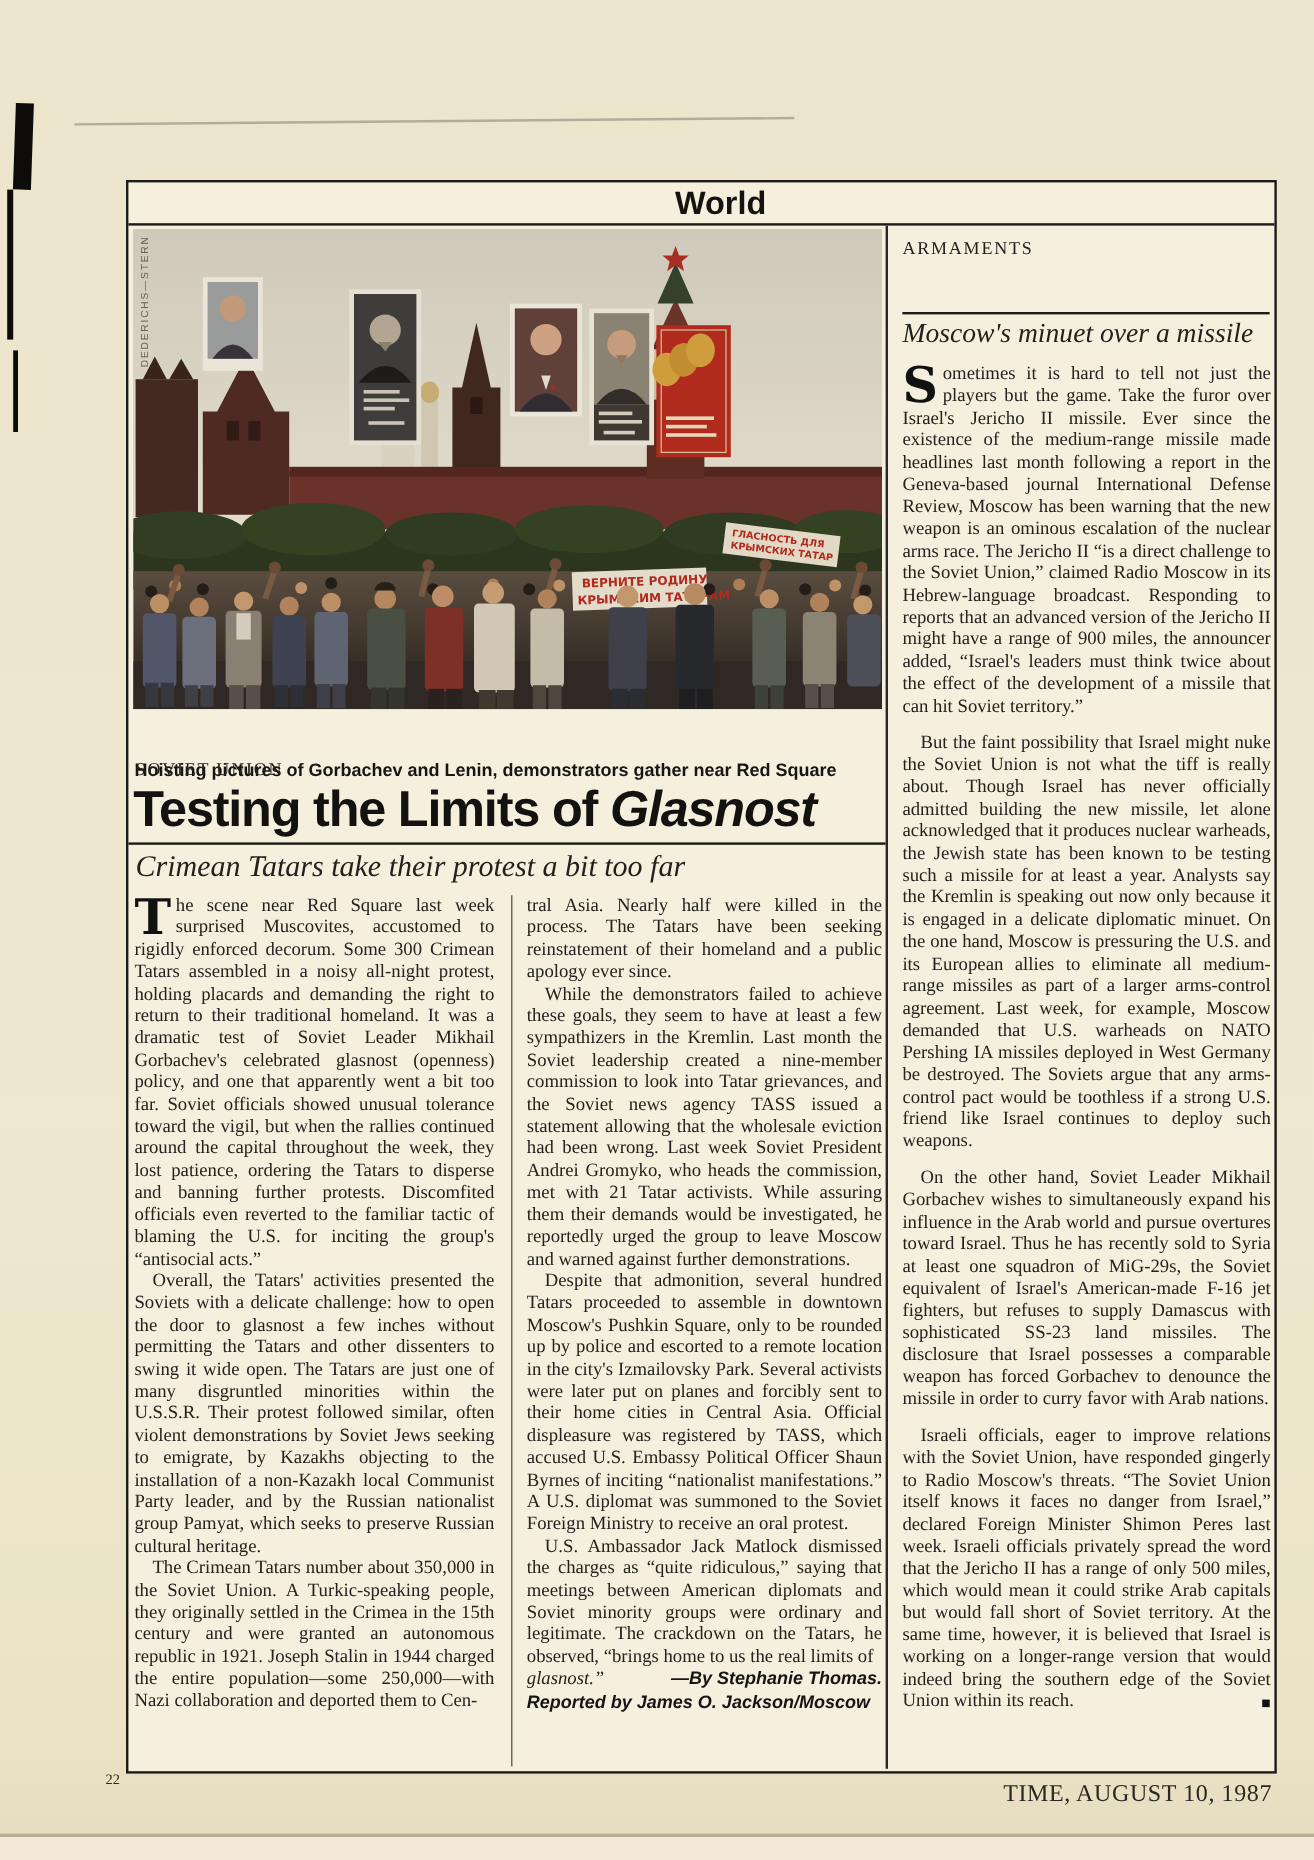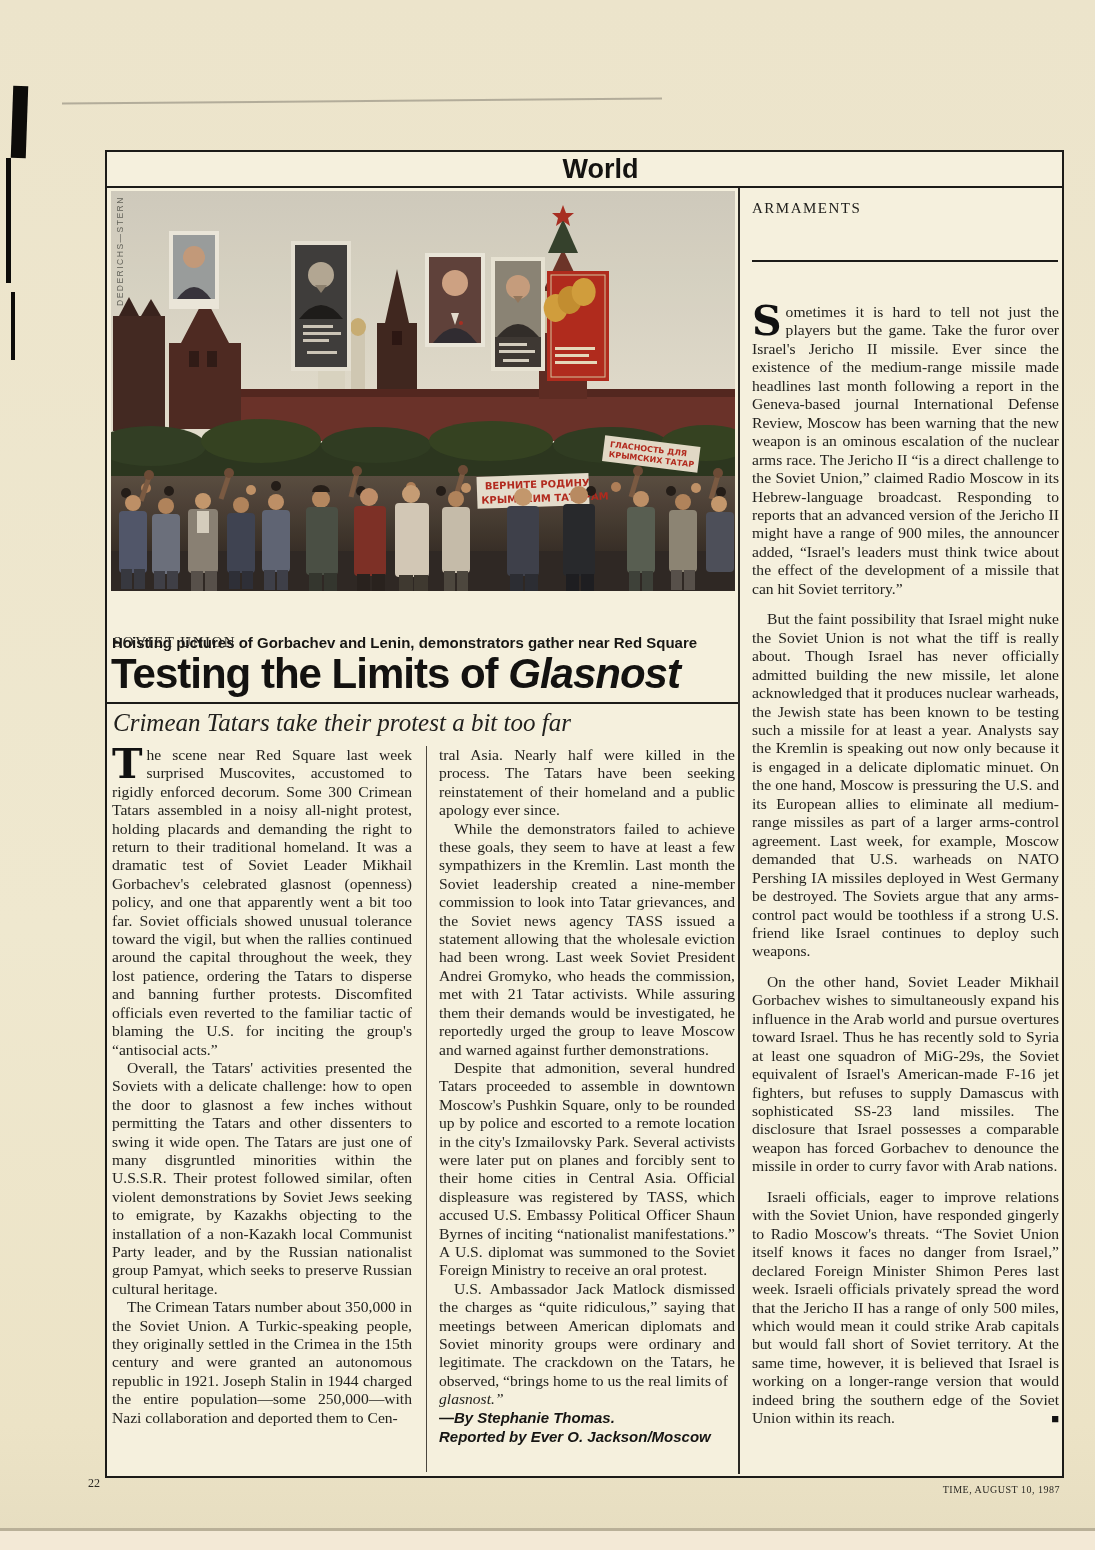--- a/index.html
+++ b/index.html
@@ -33,38 +33,38 @@
   .subtitle-left{position:absolute;left:6px;top:557px;width:620px;font-style:italic;font-size:25px;color:#22211e;}
   
   .bodycol{position:absolute;top:594px;height:727px;overflow:hidden;font-size:15.6px;line-height:18.4px;
            text-align:justify;color:#23221f;}
   .col1{left:5px;width:300px;}
   .col2{left:332px;width:296px;}
   .bodycol p{margin:0;}
   .bodycol p.ind{text-indent:15px;}
   .dropcap{float:left;font-family:"DejaVu Serif",serif;font-weight:700;font-size:41px;line-height:33px;
            padding:2px 4px 0 0;color:#111;}
-  .byline-line{display:flex;justify-content:space-between;align-items:baseline;flex-direction:column;}
+  .byline-line{display:flex;justify-content:space-between;align-items:baseline;}
   .byline-line .gl{font-style:italic;}
   .byline,.reported{font-family:"Liberation Sans",sans-serif;font-style:italic;font-weight:700;font-size:15px;color:#161513;}
   .reported{text-align:left;margin-top:1px;}
   
   .kicker-right{position:absolute;left:645px;top:48px;}
   .headline-right{position:absolute;left:643px;top:62px;width:310px;font-family:"Liberation Sans",sans-serif;
                   font-weight:700;font-size:37px;letter-spacing:-0.5px;color:#131210;white-space:nowrap;}
   .rule-right{position:absolute;left:645px;top:108px;width:306px;height:2px;background:#1c1b18;}
   .subtitle-right{position:absolute;left:645px;top:113px;width:306px;font-style:italic;font-size:23px;color:#22211e;}
   .bodyright{position:absolute;left:645px;top:151px;width:307px;height:1168px;overflow:hidden;
              font-size:15.6px;line-height:18.45px;text-align:justify;color:#23221f;}
   .bodyright p{margin:0;}
   .bodyright p.ind{text-indent:15px;margin-top:12px;}
   .endmark{text-align:right;margin-top:-18px;font-size:13px;color:#111;}
   
   .page-num{position:absolute;left:88px;top:1476px;font-size:12px;color:#2a2823;}
-  .issue-date{position:absolute;left:760px;top:1484px;width:300px;text-align:right;font-size:10px;
+  .issue-date{position:absolute;left:760px;top:1484px;width:300px;text-align:right;font-size:20px;
               letter-spacing:.5px;color:#2a2823;}
 </style>
 </head>
 <body>
 
 <div class="sheet">
 
   <div class="bind-mark" style="left:12px;top:86px;width:15px;height:72px;transform:rotate(2deg);"></div>
   <div class="bind-mark" style="left:6px;top:158px;width:5px;height:125px;"></div>
   <div class="bind-mark" style="left:11px;top:292px;width:4px;height:68px;"></div>
@@ -335,25 +335,26 @@
 
     <div class="bodycol col2">
       <p>tral Asia. Nearly half were killed in the process. The Tatars have been seeking reinstatement of their homeland and a public apology ever since.</p>
       <p class="ind">While the demonstrators failed to achieve these goals, they seem to have at least a few sympathizers in the Kremlin. Last month the Soviet leadership created a nine-member commission to look into Tatar grievances, and the Soviet news agency TASS issued a statement allowing that the wholesale eviction had been wrong. Last week Soviet President Andrei Gromyko, who heads the commission, met with 21 Tatar activists. While assuring them their demands would be investigated, he reportedly urged the group to leave Moscow and warned against further demonstrations.</p>
       <p class="ind">Despite that admonition, several hundred Tatars proceeded to assemble in downtown Moscow's Pushkin Square, only to be rounded up by police and escorted to a remote location in the city's Izmailovsky Park. Several activists were later put on planes and forcibly sent to their home cities in Central Asia. Official displeasure was registered by TASS, which accused U.S. Embassy Political Officer Shaun Byrnes of inciting “nationalist manifestations.” A U.S. diplomat was summoned to the Soviet Foreign Ministry to receive an oral protest.</p>
       <p class="ind">U.S. Ambassador Jack Matlock dismissed the charges as “quite ridiculous,” saying that meetings between American diplomats and Soviet minority groups were ordinary and legitimate. The crackdown on the Tatars, he observed, “brings home to us the real limits of</p>
       <div class="byline-line">
         <span class="gl">glasnost.”</span>
         <span class="byline">—By Stephanie Thomas.</span>
       </div>
-      <div class="reported">Reported by Ever O. Jackson/Moscow</div>
+      <div class="reported">Reported by James O. Jackson/Moscow</div>
     </div>
 
     <div class="kicker kicker-right">ARMAMENTS</div>
     <div class="rule-right"></div>
+    <div class="subtitle-right">Moscow's minuet over a missile</div>
 
     <div class="bodyright">
       <p><span class="dropcap">S</span><span>ometimes it is hard to tell not just the players but the game. Take the furor over Israel's Jericho II missile. Ever since the existence of the medium-range missile made headlines last month following a report in the Geneva-based journal International Defense Review, Moscow has been warning that the new weapon is an ominous escalation of the nuclear arms race. The Jericho II “is a direct challenge to the Soviet Union,” claimed Radio Moscow in its Hebrew-language broadcast. Responding to reports that an advanced version of the Jericho II might have a range of 900 miles, the announcer added, “Israel's leaders must think twice about the effect of the development of a missile that can hit Soviet territory.”</span></p>
       <p class="ind">But the faint possibility that Israel might nuke the Soviet Union is not what the tiff is really about. Though Israel has never officially admitted building the new missile, let alone acknowledged that it produces nuclear warheads, the Jewish state has been known to be testing such a missile for at least a year. Analysts say the Kremlin is speaking out now only because it is engaged in a delicate diplomatic minuet. On the one hand, Moscow is pressuring the U.S. and its European allies to eliminate all medium-range missiles as part of a larger arms-control agreement. Last week, for example, Moscow demanded that U.S. warheads on NATO Pershing IA missiles deployed in West Germany be destroyed. The Soviets argue that any arms-control pact would be toothless if a strong U.S. friend like Israel continues to deploy such weapons.</p>
       <p class="ind">On the other hand, Soviet Leader Mikhail Gorbachev wishes to simultaneously expand his influence in the Arab world and pursue overtures toward Israel. Thus he has recently sold to Syria at least one squadron of MiG-29s, the Soviet equivalent of Israel's American-made F-16 jet fighters, but refuses to supply Damascus with sophisticated SS-23 land missiles. The disclosure that Israel possesses a comparable weapon has forced Gorbachev to denounce the missile in order to curry favor with Arab nations.</p>
       <p class="ind">Israeli officials, eager to improve relations with the Soviet Union, have responded gingerly to Radio Moscow's threats. “The Soviet Union itself knows it faces no danger from Israel,” declared Foreign Minister Shimon Peres last week. Israeli officials privately spread the word that the Jericho II has a range of only 500 miles, which would mean it could strike Arab capitals but would fall short of Soviet territory. At the same time, however, it is believed that Israel is working on a longer-range version that would indeed bring the southern edge of the Soviet Union within its reach.</p>
       <div class="endmark">■</div>
     </div>
 
   </div>

